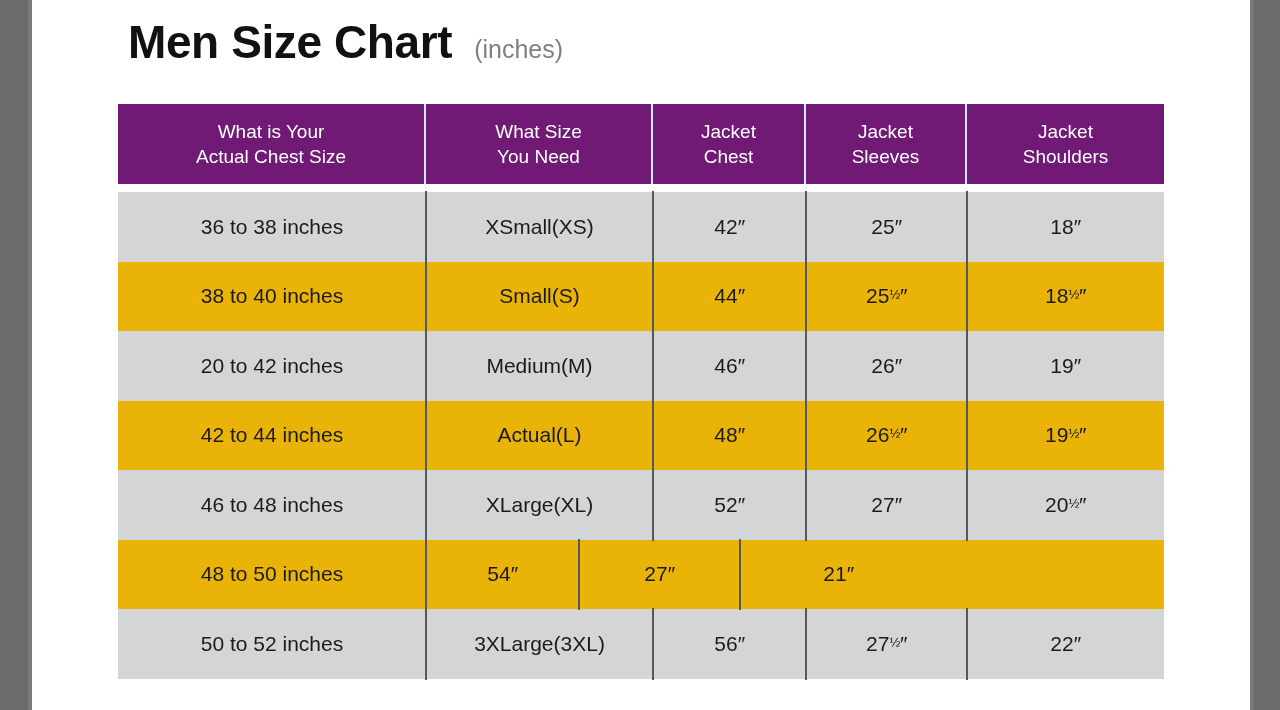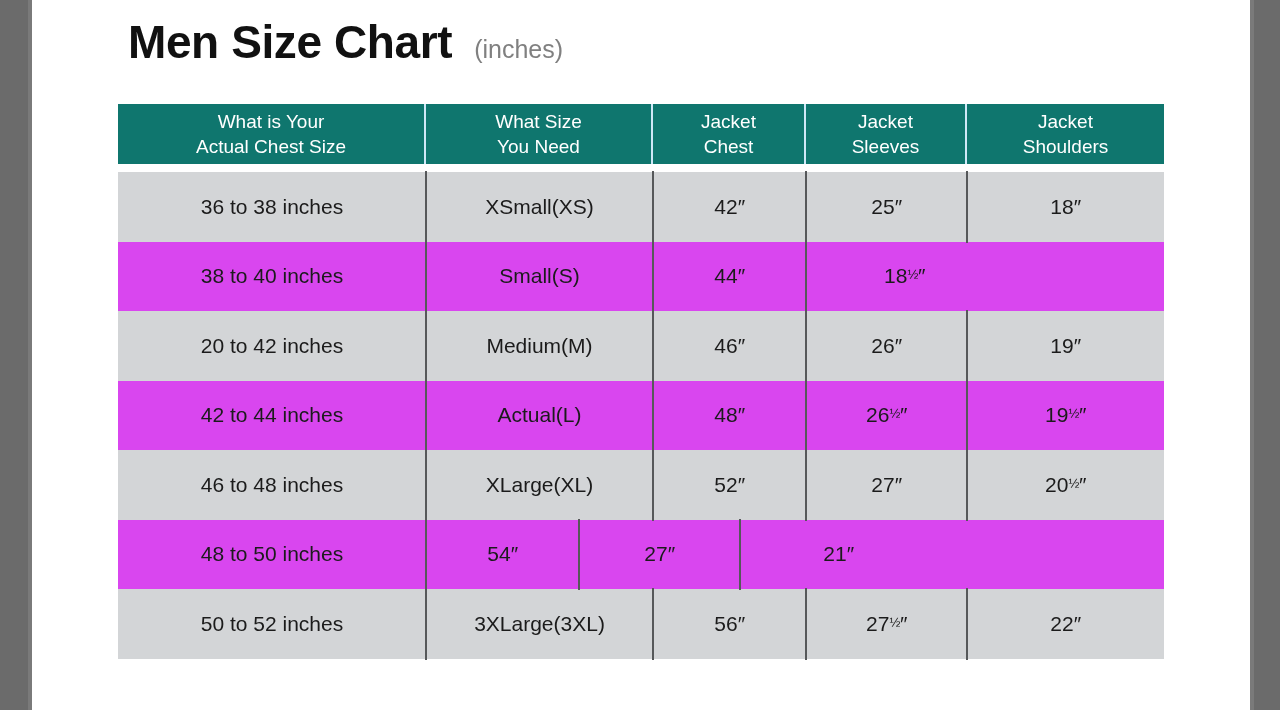--- a/index.html
+++ b/index.html
@@ -56,22 +56,22 @@
 
   .table {
     position: absolute;
     left: 86px;
     top: 104px;
     width: 1046px;
   }
 
   .thead {
     display: flex;
-    height: 60px;
-    background: #0f766e;
+    height: 80px;
+    background: #701a75;
   }
   .thead .cell {
     display: flex;
     align-items: center;
     justify-content: center;
     text-align: center;
     color: #ffffff;
     font-size: 19px;
     font-weight: 400;
     line-height: 1.32;
@@ -80,21 +80,21 @@
   }
   .thead .cell:last-child { border-right: none; }
 
   .header-gap { height: 8px; background: #ffffff; }
 
   .tbody { position: relative; }
 
   .row {
     display: flex;
     height: 69.5px;
-    background: #d946ef;
+    background: #eab308;
   }
   .row.shaded { background: #d3d5d7; }
 
   .row .cell {
     display: flex;
     align-items: center;
     justify-content: center;
     text-align: center;
     color: #1b1b1b;
     font-size: 21px;
@@ -190,20 +190,23 @@
           <div class="cell c4">
             <span>18<span class="prime">″</span></span>
           </div>
         </div>
         <div class="row">
           <div class="cell c0">38 to 40 inches</div>
           <div class="cell c1">Small(S)</div>
           <div class="cell c2">
             <span>44<span class="prime">″</span></span>
           </div>
+          <div class="cell c3">
+            <span>25<span class="frac">½</span><span class="prime">″</span></span>
+          </div>
           <div class="cell c4">
             <span>18<span class="frac">½</span><span class="prime">″</span></span>
           </div>
         </div>
         <div class="row shaded">
           <div class="cell c0">20 to 42 inches</div>
           <div class="cell c1">Medium(M)</div>
           <div class="cell c2">
             <span>46<span class="prime">″</span></span>
           </div>

